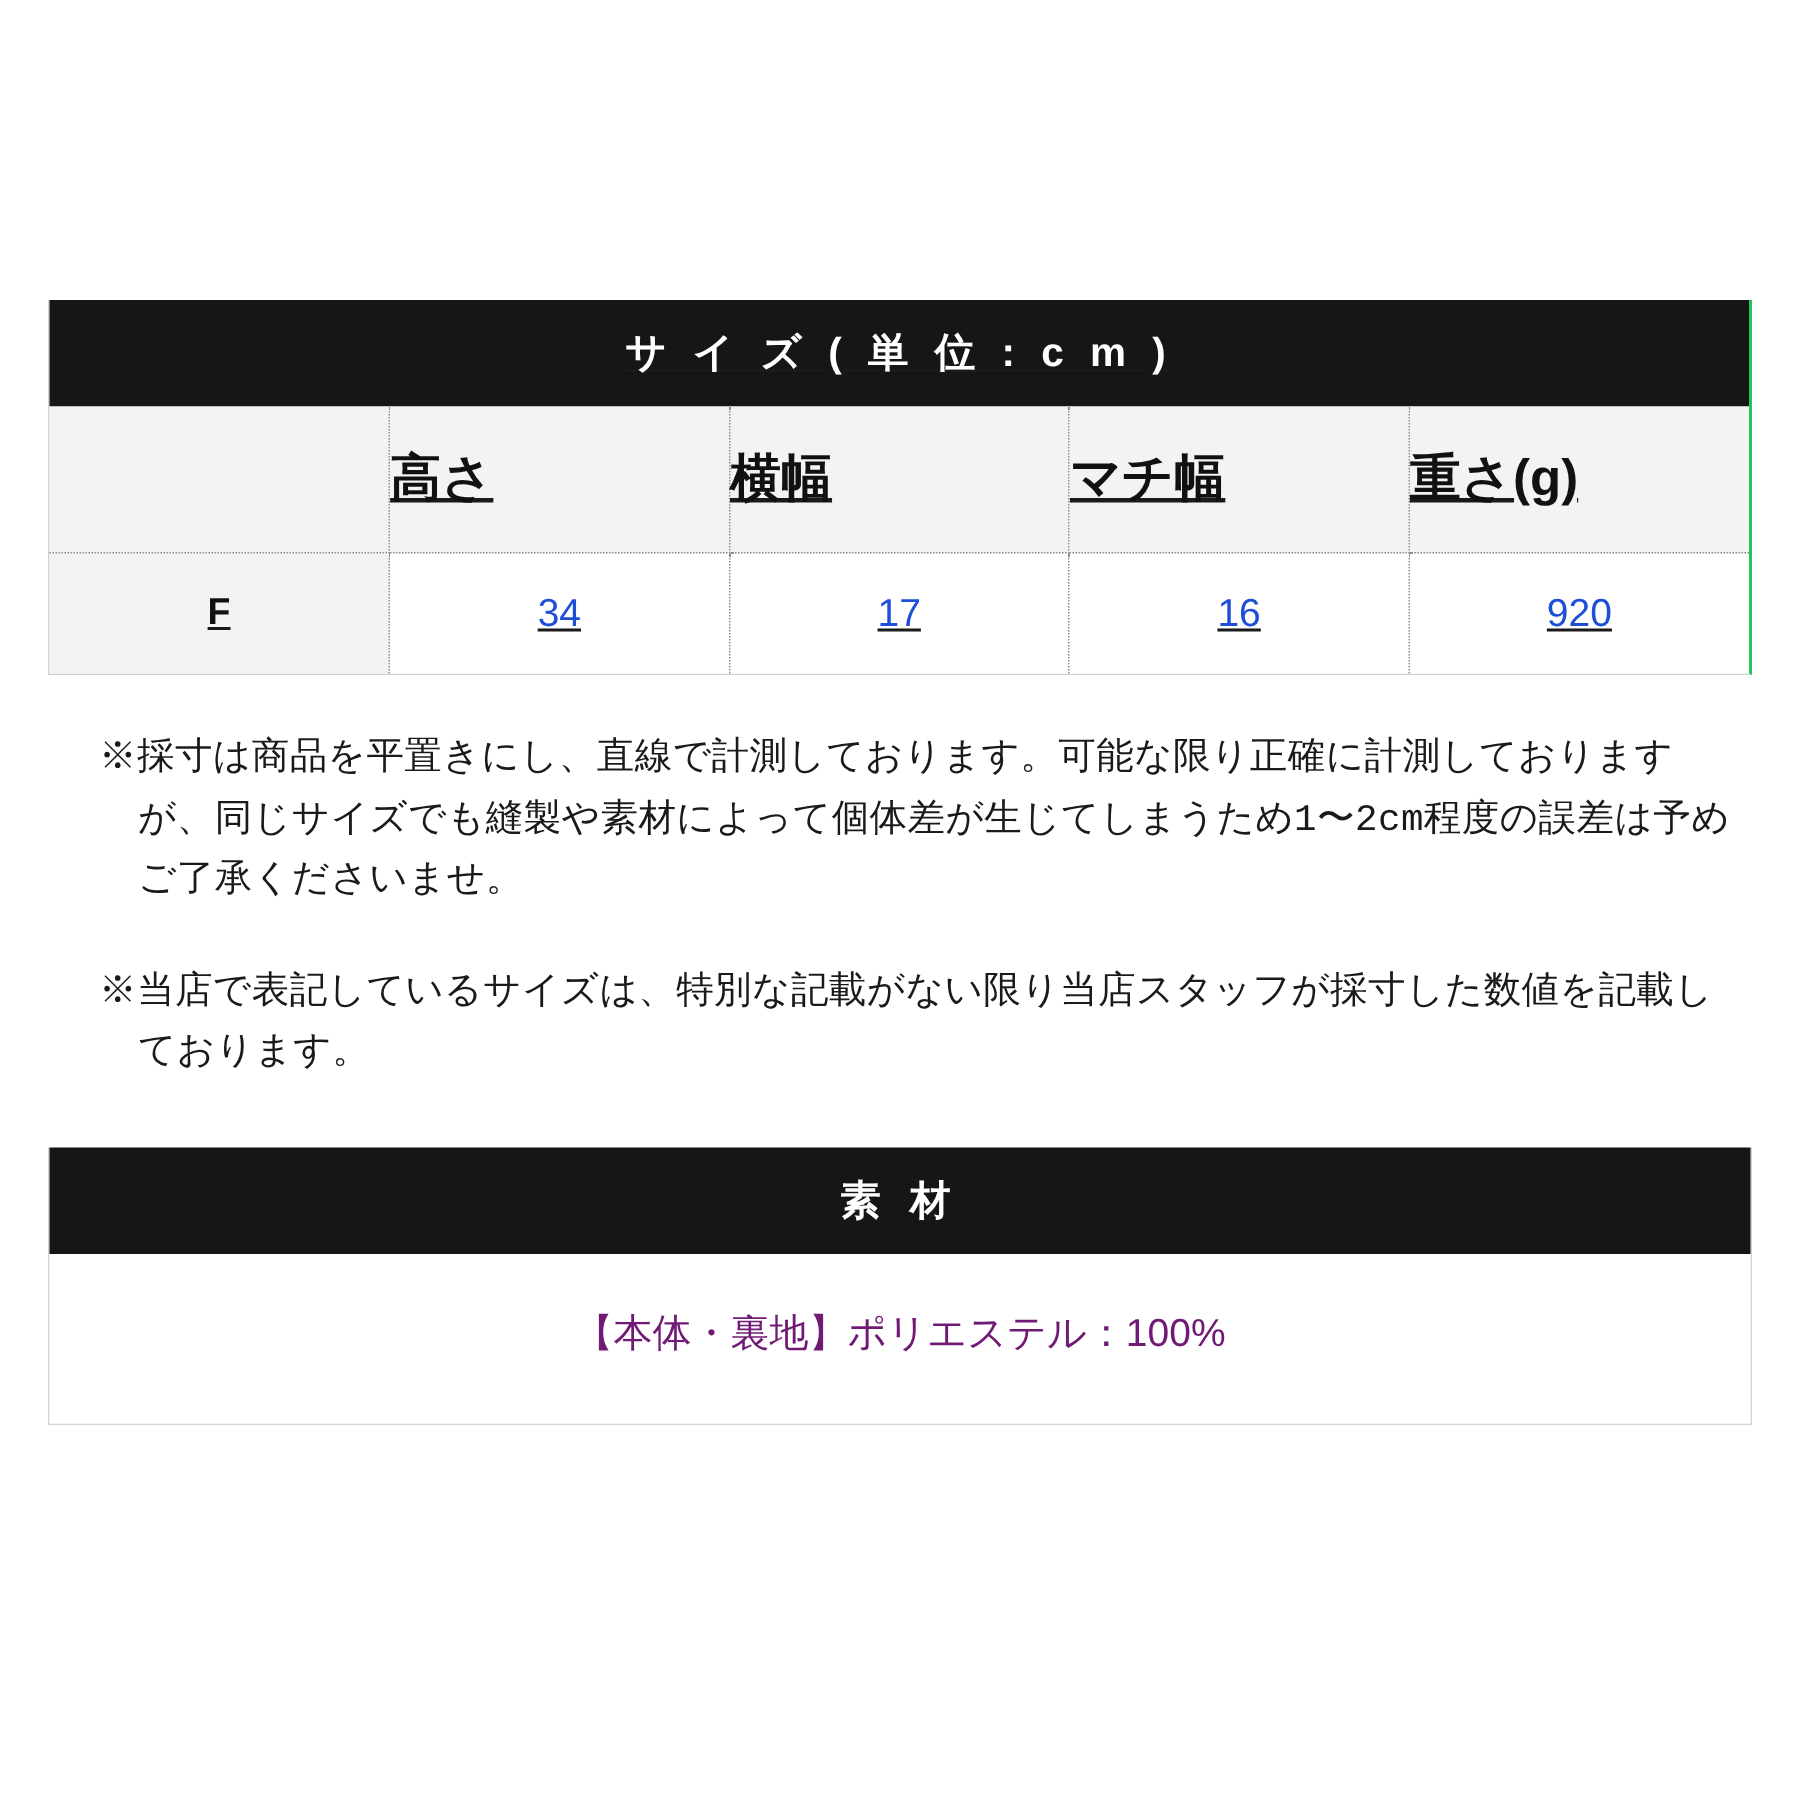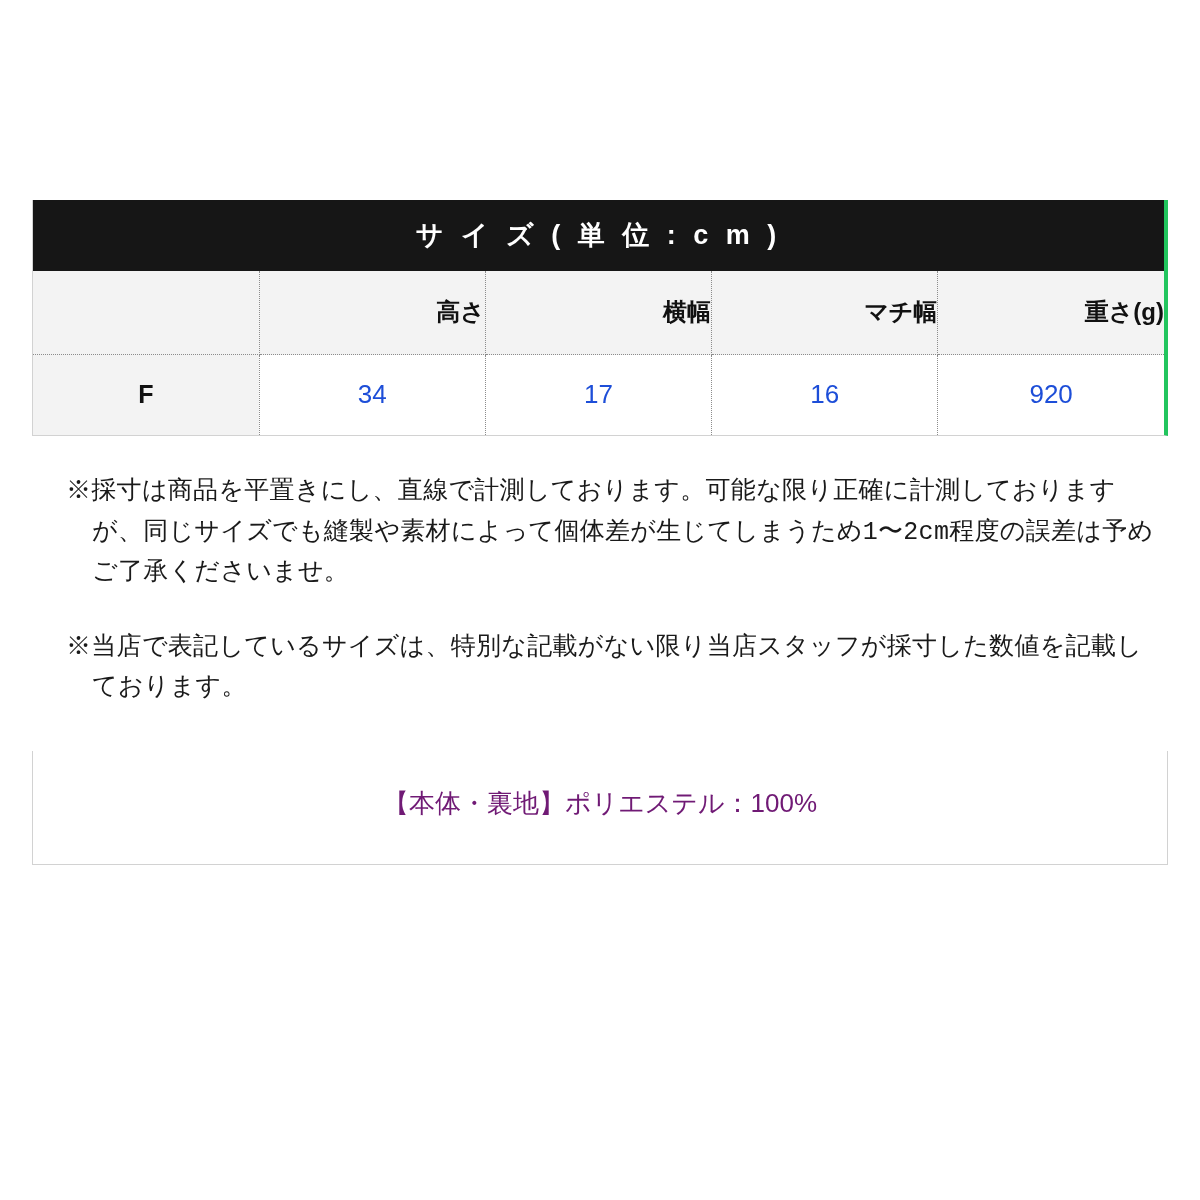--- a/index.html
+++ b/index.html
@@ -40,23 +40,23 @@
     font-size: 27px;
     font-weight: bold;
     letter-spacing: 5px;
     padding: 17px 0 18px;
     border: none;
   }
   .size-table th.col-head {
     background: #f3f3f3;
     border-right: 1px dotted #8c8c8c;
     border-bottom: 1px dotted #8c8c8c;
-    font-size: 24px;
+    font-size: 34px;
     font-weight: bold;
-    text-align: right;
+    text-align: left;
     padding: 25px 0 26px;
     color: #111111;
   }
   .size-table th.col-head.blank {
     background: #f3f3f3;
   }
   .size-table th.col-head:last-child {
     border-right: none;
   }
   .size-table td.row-head {
@@ -74,22 +74,23 @@
     font-size: 26px;
     text-align: center;
     padding: 24px 0 25px;
     color: #1d4ed8;
   }
   .size-table td.val:last-child {
     border-right: none;
   }
   .table-wrap {
     border-left: 1px solid #d2d2d2;
-    border-right: 4px solid #22c55e;
+    border-right: 2px solid #22c55e;
     border-bottom: 1px solid #d2d2d2;
+    text-decoration: underline;
   }
 
   
   .notes {
     margin-top: 36px;
     padding-left: 34px;
     padding-right: 10px;
     font-family: Liberation Mono, monospace;
   }
   .note {
@@ -161,19 +162,20 @@
         </tbody>
       </table>
     </div>
 
     <div class="notes">
       <p class="note">※採寸は商品を平置きにし、直線で計測しております。可能な限り正確に計測しておりますが、同じサイズでも縫製や素材によって個体差が生じてしまうため1〜2cm程度の誤差は予めご了承くださいませ。</p>
       <p class="note">※当店で表記しているサイズは、特別な記載がない限り当店スタッフが採寸した数値を記載しております。</p>
     </div>
 
     <div class="material">
+      <div class="material-title">素 材</div>
       <div class="material-body">
         <div class="material-line">【本体・裏地】ポリエステル：100%</div>
       </div>
     </div>
 
   </div>
 </div>
 
 </body></html>

